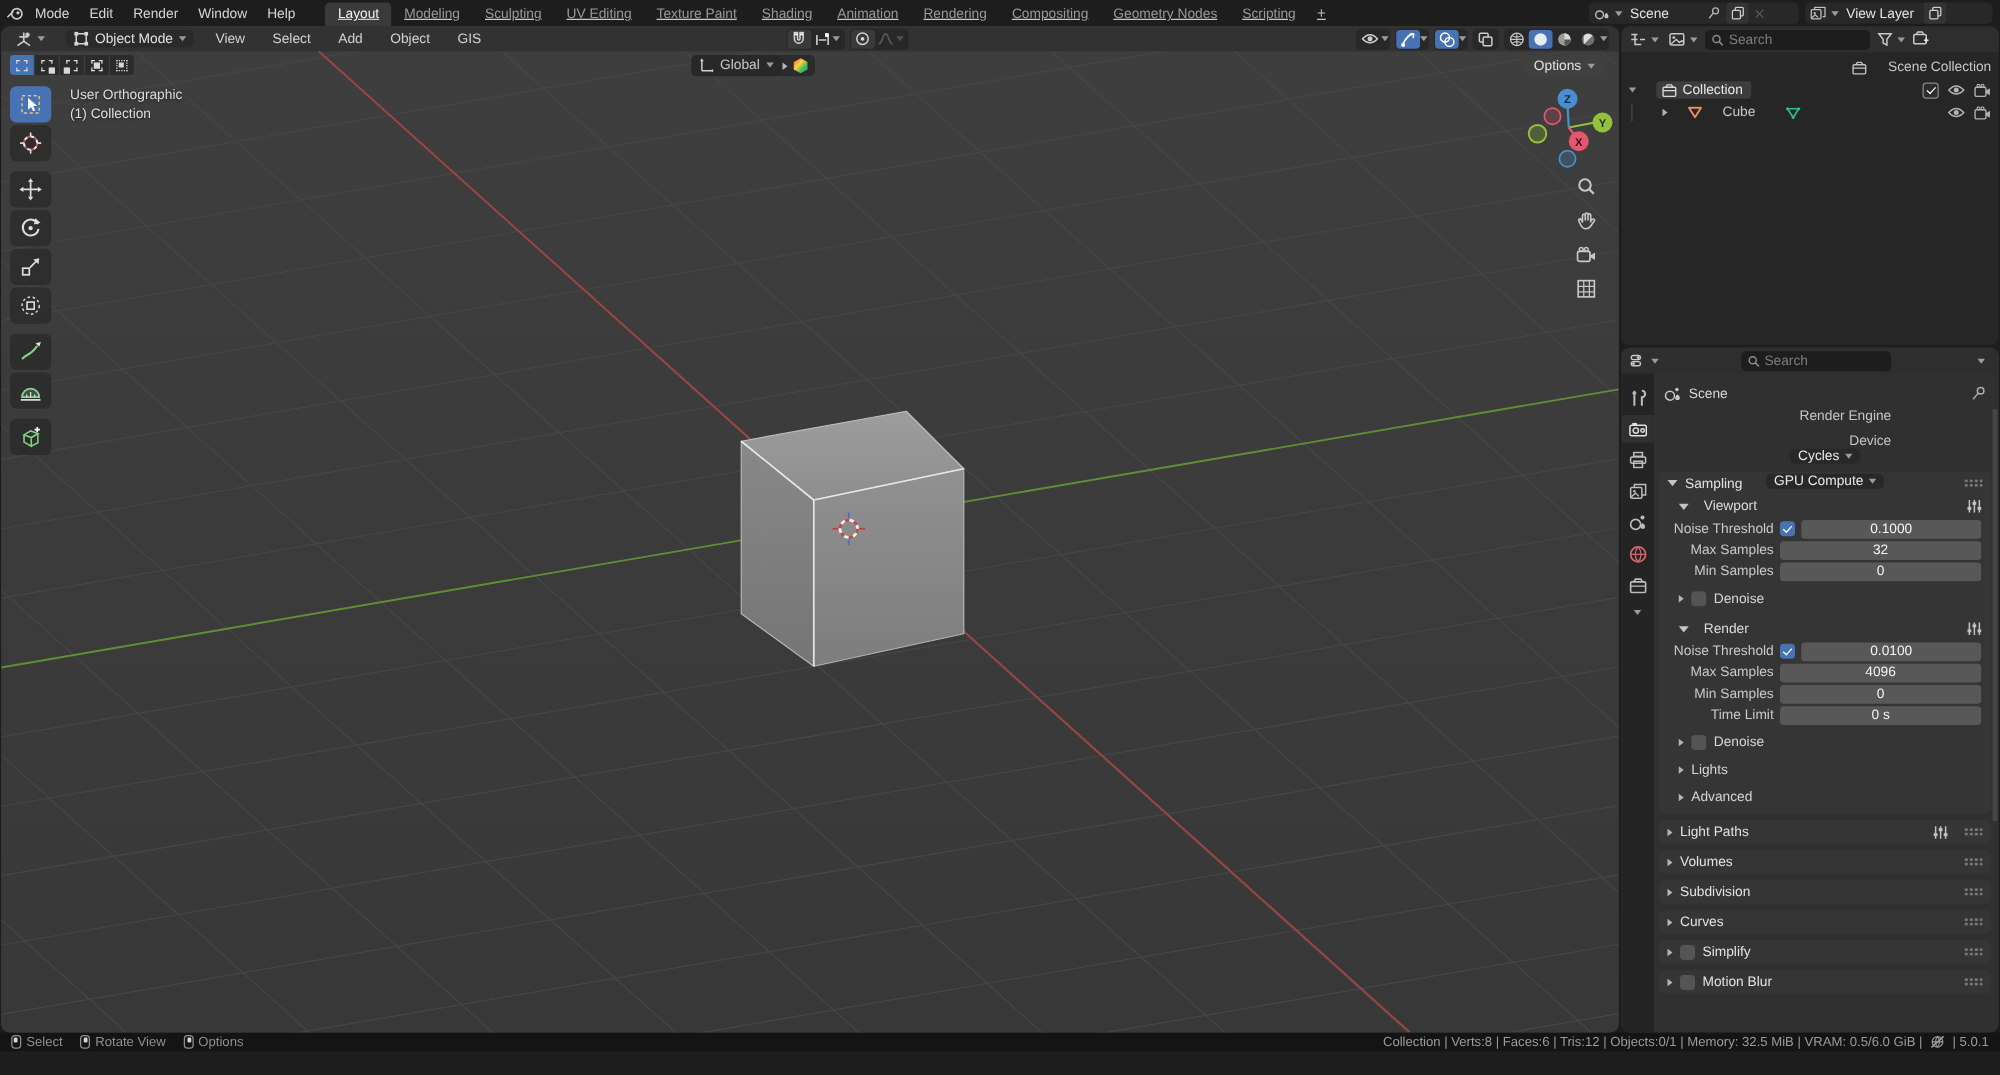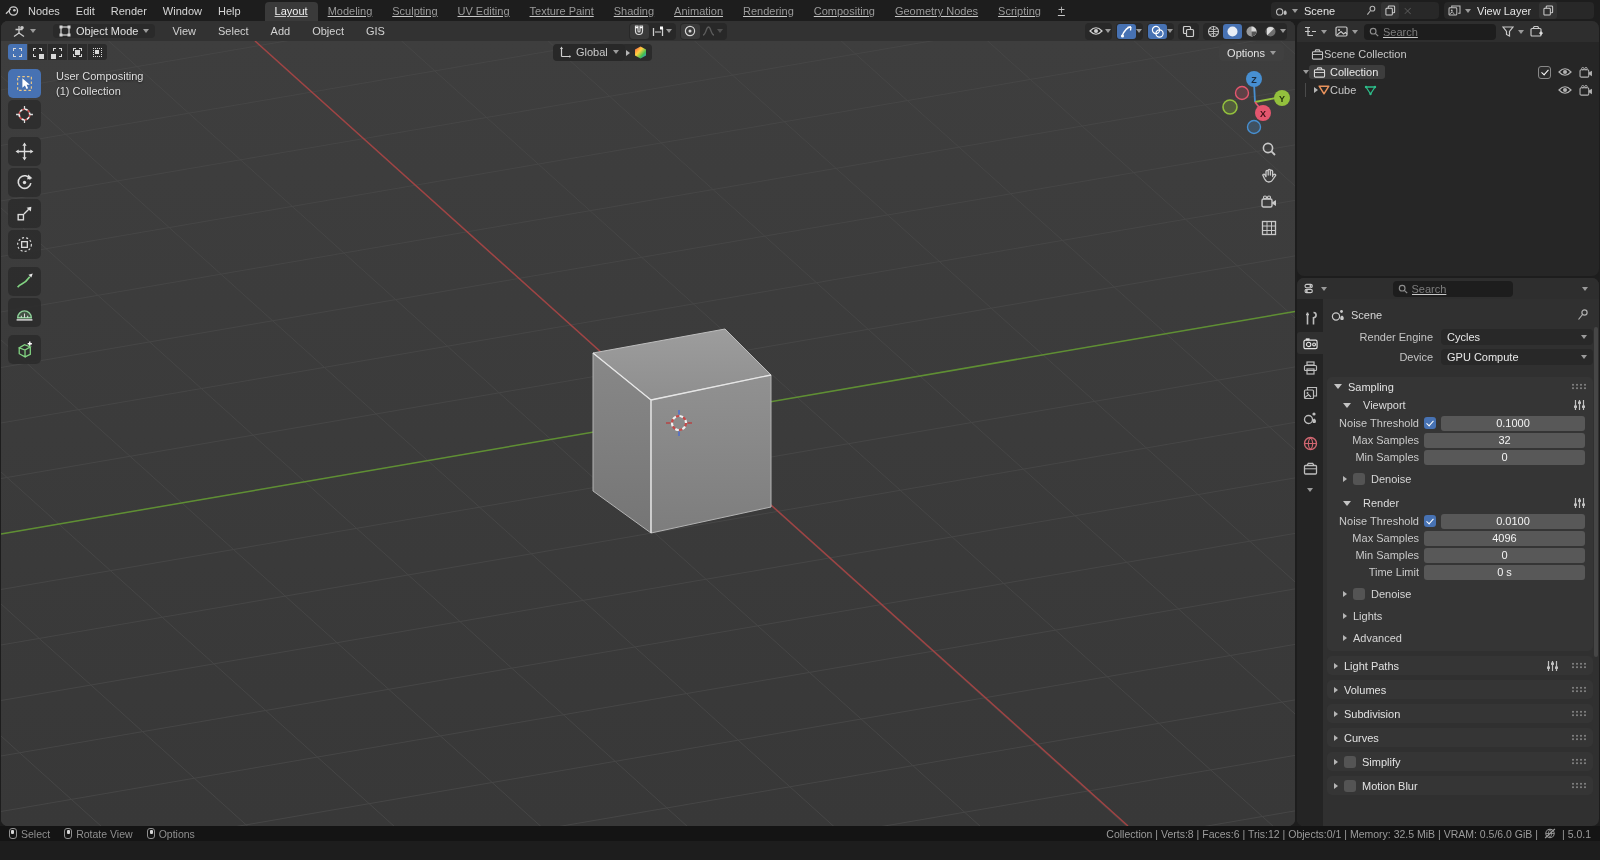--- a/index.html
+++ b/index.html
@@ -71,37 +71,37 @@
   .pill{position:absolute;left:620px;top:3px;height:17px;background:#2b2b2b;border-radius:4px;display:flex;align-items:center;gap:4px;padding:0 5px;z-index:4;}
   .optbtn{position:absolute;right:11px;top:3px;height:17px;background:#404040;border-radius:4px;display:flex;align-items:center;gap:5px;padding:0 8px;color:#e3e3e3;z-index:4;}
 
   .gizmo{position:absolute;left:1213px;top:20px;z-index:4;}
   .vpnav{position:absolute;left:1260px;top:100px;display:flex;flex-direction:column;gap:9px;z-index:4;align-items:center;}
 
   
   .rightcol{width:302px;display:flex;flex-direction:column;gap:2px;}
   .outliner{height:255px;background:#262626;}
   .ed-header{height:21px;background:#2e2e2e;display:flex;align-items:center;padding:0 5px;gap:4px;}
-  .search{flex:1;display:flex;align-items:center;background:#1d1d1d;border-radius:4px;height:16px;padding:0 5px;gap:4px;min-width:0;text-decoration:underline;}
+  .search{flex:1;display:flex;align-items:center;background:#1d1d1d;border-radius:4px;height:16px;padding:0 5px;gap:4px;min-width:0;}
   .search input{flex:1;min-width:0;background:transparent;border:none;outline:none;color:#ddd;font-size:11px;}
   .search input::placeholder{color:#7d7d7d;}
   .outl-rows{padding-top:3px;}
-  .outl-row{height:18px;display:flex;align-items:center;gap:0;color:#c7c7c7;padding-right:6px;}
+  .outl-row{height:18px;display:flex;align-items:center;gap:16px;color:#c7c7c7;padding-right:6px;justify-content:flex-end;}
   .outl-right{margin-left:auto;display:flex;gap:7px;align-items:center;}
   .pill2{display:flex;align-items:center;gap:4px;background:#3d3d3d;border-radius:3px;padding:1px 7px 1px 4px;color:#e8e8e8;}
   .treeline{width:1px;height:14px;background:#4a4a4a;margin:0 2px 0 8px;}
 
   .props{flex:1;background:#303030;display:flex;flex-direction:column;}
   .props-body{flex:1;display:flex;min-height:0;}
   .tabcol{width:26px;background:#242424;display:flex;flex-direction:column;align-items:center;padding-top:8px;gap:3px;}
   .ptab{width:26px;height:22px;display:flex;align-items:center;justify-content:center;}
   .ptab.active{background:#303030;border-radius:3px 0 0 3px;}
   .pcontent{flex:1;padding:4px 6px 0 4px;overflow:hidden;position:relative;}
   .breadcrumb{display:flex;align-items:center;gap:6px;height:24px;padding:0 4px;color:#d6d6d6;}
-  .fieldrow{display:flex;align-items:center;height:20px;gap:8px;}
+  .fieldrow{display:flex;align-items:center;height:20px;gap:20px;flex-direction:column;}
   .flabel{width:106px;text-align:right;color:#c5c5c5;flex:none;}
   .dropdown{flex:1;height:16px;background:#282828;border-radius:4px;display:flex;align-items:center;padding:0 6px;color:#e8e8e8;gap:4px;}
   .dropdown .chv{margin-left:auto;}
 
   .panel{background:#353535;border-radius:5px;margin-top:5px;padding-bottom:5px;}
   .panel.collapsed{padding-bottom:0;}
   .panel-h{height:19px;display:flex;align-items:center;gap:6px;padding:0 7px;color:#e2e2e2;}
   .sub-h{height:18px;display:flex;align-items:center;gap:12px;padding:0 7px 0 16px;color:#dcdcdc;}
   .grip{width:15px;height:7px;margin-left:auto;background-image:radial-gradient(circle,#7c7c7c 1px,transparent 1.3px);background-size:4px 3.5px;}
   .prow{display:flex;align-items:center;height:16px;margin:1px 8px 1px 0;gap:5px;}
@@ -129,21 +129,21 @@
 
 <div class="app">
 
 
   <div class="topbar">
     <svg width="15" height="12" viewBox="0 0 16 12">
         <circle cx="9" cy="6" r="4.4" fill="none" stroke="#c9c9c9" stroke-width="1.4"></circle>
         <circle cx="10" cy="5.2" r="1.4" fill="#c9c9c9"></circle>
         <path d="M1 9 L6 4" stroke="#c9c9c9" stroke-width="1.4"></path>
       </svg>
-    <span class="menu-item">Nodes</span>
+    <span class="menu-item">Mode</span>
     <span class="menu-item">Edit</span>
     <span class="menu-item">Render</span>
     <span class="menu-item">Window</span>
     <span class="menu-item">Help</span>
 
     <div class="workspaces">
       <span class="wtab active">Layout</span>
       <span class="wtab">Modeling</span>
       <span class="wtab">Sculpting</span>
       <span class="wtab">UV Editing</span>
@@ -431,21 +431,21 @@
               </span>
             </span>
           <span class="smbtn">
               <span class="dsq" style="border-style:dotted;position:relative;">
                 <span class="fsq" style="position:absolute;left:1px;top:1px;width:4px;height:4px;"></span>
               </span>
             </span>
         </div>
 
         <div class="vp-overlay-text">
-          <div>User Compositing</div>
+          <div>User Orthographic</div>
           <div>(1) Collection</div>
         </div>
 
         <div class="toolbar">
           <span class="toolbtn active">
               <svg width="19" height="19" viewBox="0 0 18 18">
                 <rect x="2.5" y="2.5" width="13" height="13" fill="none" stroke="#e8c687" stroke-width="1.1" stroke-dasharray="2.4 2"></rect>
                 <path d="M7 4 L7 13 L9.4 10.9 L10.9 14.2 L12.4 13.5 L11 10.3 L14 10.2 Z" fill="#fff"></path>
               </svg>
             </span>

